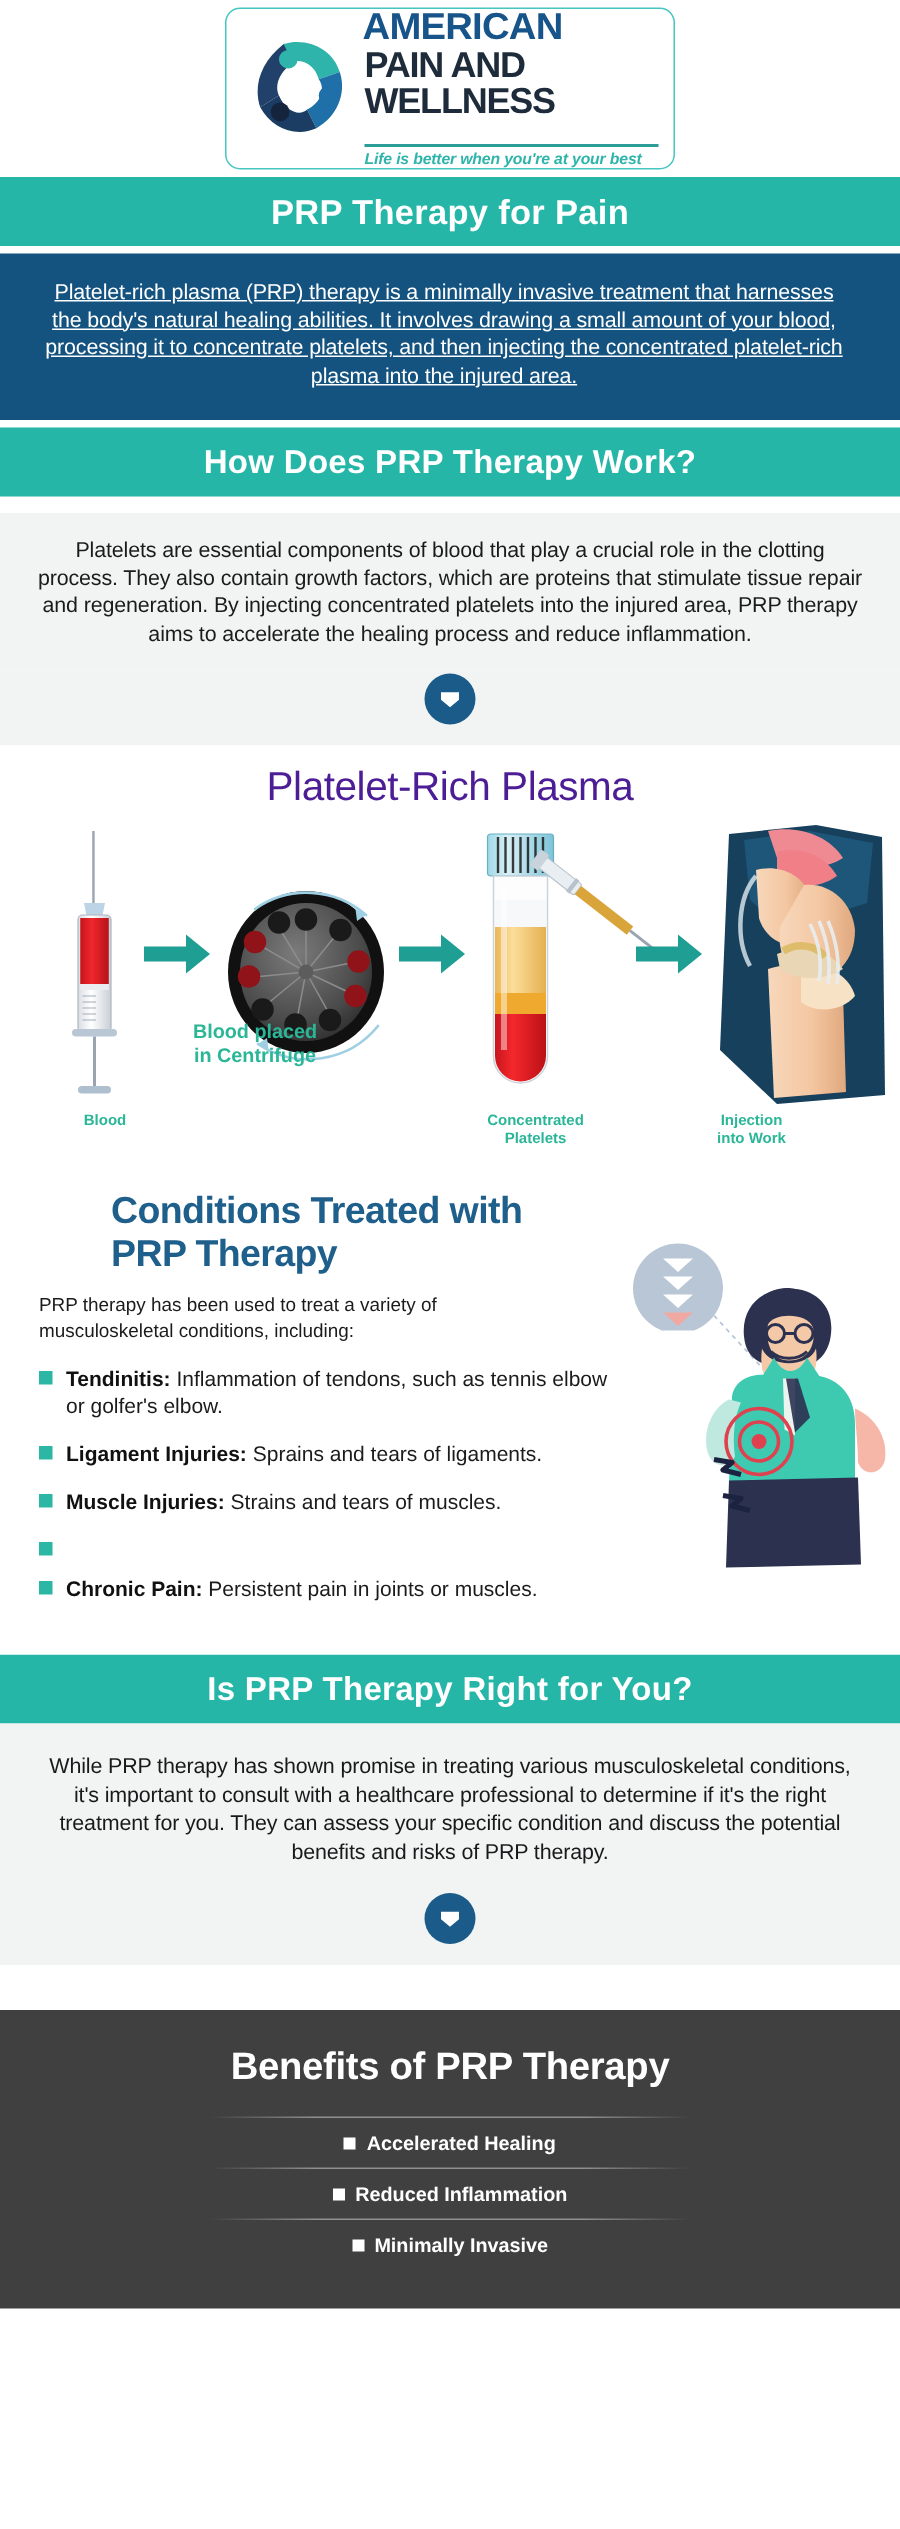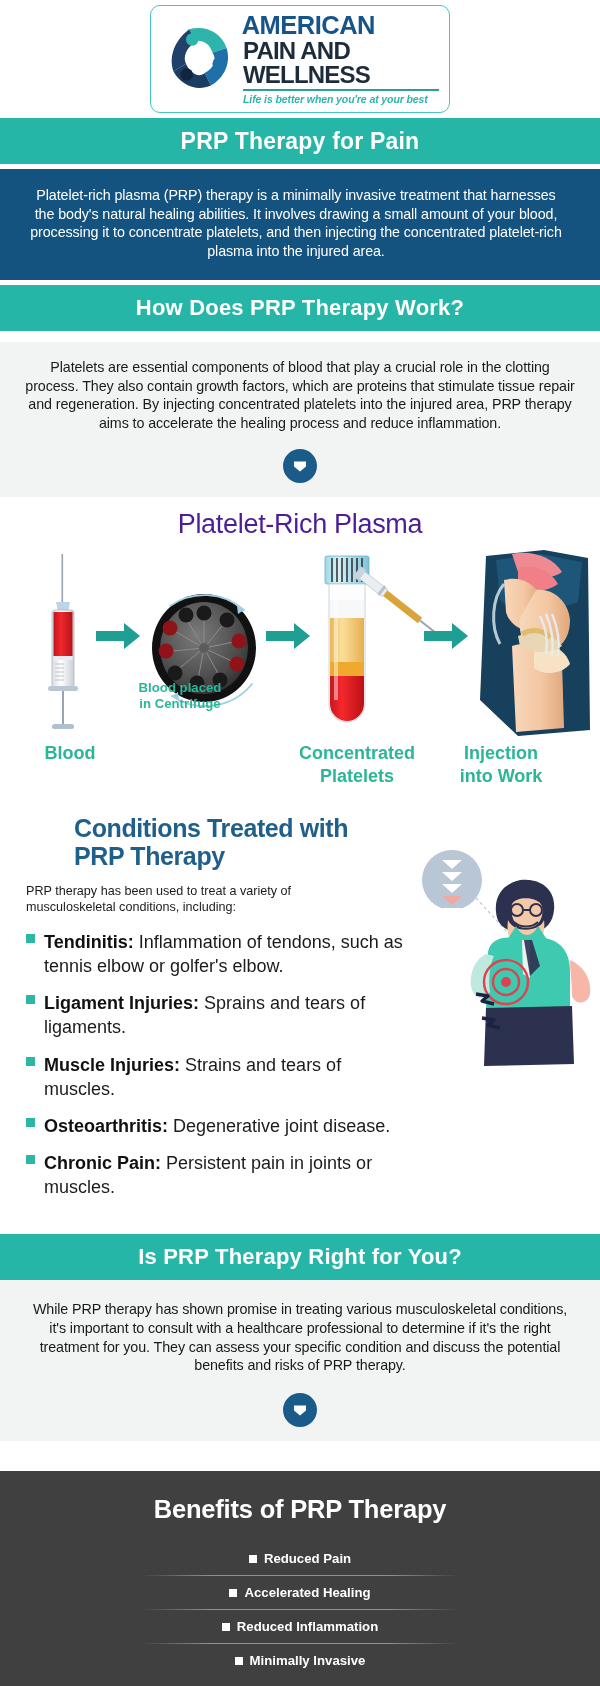--- a/index.html
+++ b/index.html
@@ -29,21 +29,21 @@
   .logo-text { display: flex; flex-direction: column; align-items: flex-start; line-height: 1; }
   .logo-l1 {
     font-weight: 800; font-size: 25px; letter-spacing: -0.5px;
     color: #17548a; font-family: "Liberation Sans", sans-serif;
     transform: scaleX(1.02);
   }
   .logo-l2 {
     font-weight: 800; font-size: 24px; letter-spacing: -0.8px;
     color: #1d2b3a; margin-top: 1px;
     border-bottom: 2px solid #2b9e99;
-    padding-bottom: 2px;
+    padding-bottom: 16px;
   }
   .logo-l3 {
     font-style: italic; font-weight: 700; font-size: 10.5px;
     color: #2fb4ac; margin-top: 3px; letter-spacing: -0.1px;
   }
 
   
   .band-teal {
     background: #25b6a8; color: #ffffff;
     text-align: center; font-weight: 700;
@@ -56,20 +56,21 @@
   .band-grey { background: #f2f3f3; color: #18191a; text-align: center; }
   .band-white { background: #ffffff; }
 
   .title-band { height: 46px; font-size: 23px; line-height: 46px; }
   .hairline { height: 5px; background: #ffffff; }
 
   .intro {
     padding: 17px 36px 20px 28px;
     font-size: 14.3px; line-height: 1.30;
     letter-spacing: -0.1px;
+    text-decoration: underline;
   }
 
   .section-head { height: 46px; font-size: 22px; line-height: 46px; }
 
   .body-grey {
     padding: 16px 22px 14px 22px;
     font-size: 14.3px; line-height: 1.30;
     color: #1b1b1b; letter-spacing: -0.1px; margin-top: 11px;
   }
 
@@ -88,29 +89,29 @@
     text-align: center; color: #4c1d95;
     font-size: 27px; font-weight: 400; letter-spacing: -0.3px;
     margin-bottom: 8px;
   }
   .diagram-stage { position: relative; width: 600px; height: 190px; }
   .diagram-stage svg { display: block; }
   .diagram-labels {
     display: flex; width: 600px; padding: 4px 0 2px 0;
   }
   .dlabel {
-    color: #2bb698; font-weight: 700; font-size: 18px;
+    color: #2bb698; font-weight: 700; font-size: 10px;
     text-align: center; line-height: 1.28;
   }
   .dl1 { width: 120px; margin-left: 10px; }
   .dl2 { width: 150px; margin-left: -8px; }
   .dl3 { width: 150px; margin-left: 10px; }
   .dl4 { width: 150px; margin-left: -6px; }
   .centri-caption {
-    position: absolute; left: 100px; top: 132px; width: 160px;
+    position: absolute; left: 90px; top: 132px; width: 160px;
     text-align: center; color: #2bb698; font-weight: 700;
     font-size: 13.2px; line-height: 1.25;
   }
 
   
   .conditions {
     background: #ffffff; position: relative;
     padding: 16px 18px 22px 26px; min-height: 300px;
   }
   .cond-title {
@@ -118,21 +119,21 @@
     line-height: 1.14; letter-spacing: -0.4px;
     max-width: 380px; margin-bottom: 12px; margin-left: 48px;
   }
   .cond-lead {
     font-size: 12.6px; line-height: 1.33; color: #1b1b1b;
     max-width: 340px; margin-bottom: 14px;
   }
   .cond-list { list-style: none; max-width: 380px; }
   .cond-item {
     display: flex; gap: 9px; margin-bottom: 13px;
-    font-size: 18px; line-height: 1.34; color: #1b1b1b;
+    font-size: 14px; line-height: 1.34; color: #1b1b1b;
   }
   .cond-bullet {
     width: 9px; height: 9px; background: #2bb7a3;
     flex: 0 0 9px; margin-top: 4px;
   }
   .cond-term { font-weight: 700; color: #111; }
   .cond-art {
     position: absolute; right: 0; top: 50px;
     width: 210px; height: 250px; pointer-events: none;
   }
@@ -402,21 +403,20 @@
     <li class="cond-item">
       <span class="cond-bullet"></span>
       <span><b class="cond-term">Ligament Injuries:</b><span> Sprains and tears of ligaments.</span></span>
     </li>
     <li class="cond-item">
       <span class="cond-bullet"></span>
       <span><b class="cond-term">Muscle Injuries:</b><span> Strains and tears of muscles.</span></span>
     </li>
     <li class="cond-item">
       <span class="cond-bullet"></span>
-      <span><b class="cond-term">Osteoarthritis:</b><span> Degenerative joint disease.</span></span>
     </li>
     <li class="cond-item">
       <span class="cond-bullet"></span>
       <span><b class="cond-term">Chronic Pain:</b><span> Persistent pain in joints or muscles.</span></span>
     </li>
   </ul>
 
   <div class="cond-art">
     <svg width="210" height="250" viewBox="0 0 210 250" aria-hidden="true">
 
@@ -464,24 +464,20 @@
     <svg width="18" height="18" viewBox="0 0 18 18" aria-hidden="true">
       <path d="M3 4.5 H15 V9.5 L9 14.5 L3 9.5 Z M9 9.2 L5.2 5.6 H12.8 Z" fill="#ffffff"></path>
     </svg>
   </span>
 </div>
 <div class="band-white" style="height:30px"></div>
 
 <div class="benefits">
   <div class="benefits-title">Benefits of PRP Therapy</div>
 
-  <div class="benefit-row">
-    <span class="benefit-sq"></span>
-    <span>Reduced Pain</span>
-  </div>
   <div class="benefit-sep"></div>
 
   <div class="benefit-row">
     <span class="benefit-sq"></span>
     <span>Accelerated Healing</span>
   </div>
   <div class="benefit-sep"></div>
 
   <div class="benefit-row">
     <span class="benefit-sq"></span>

